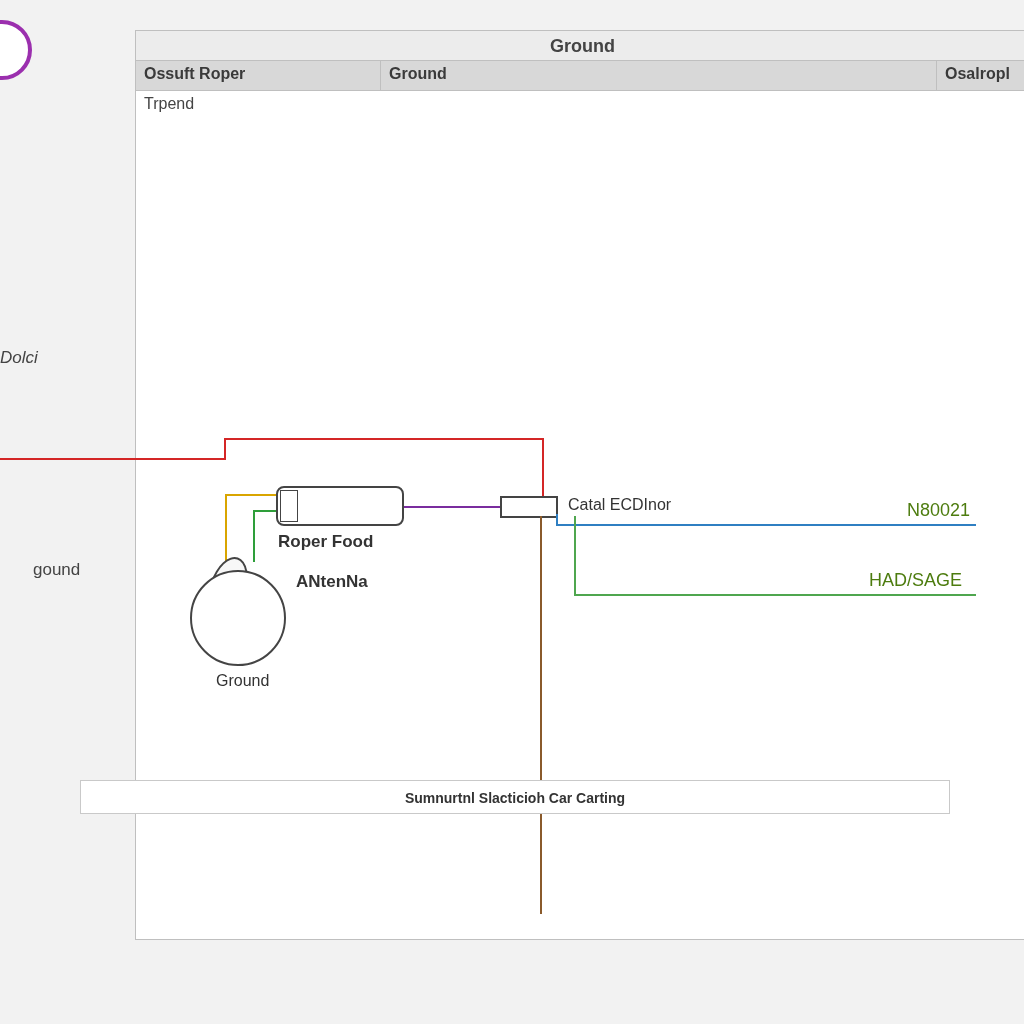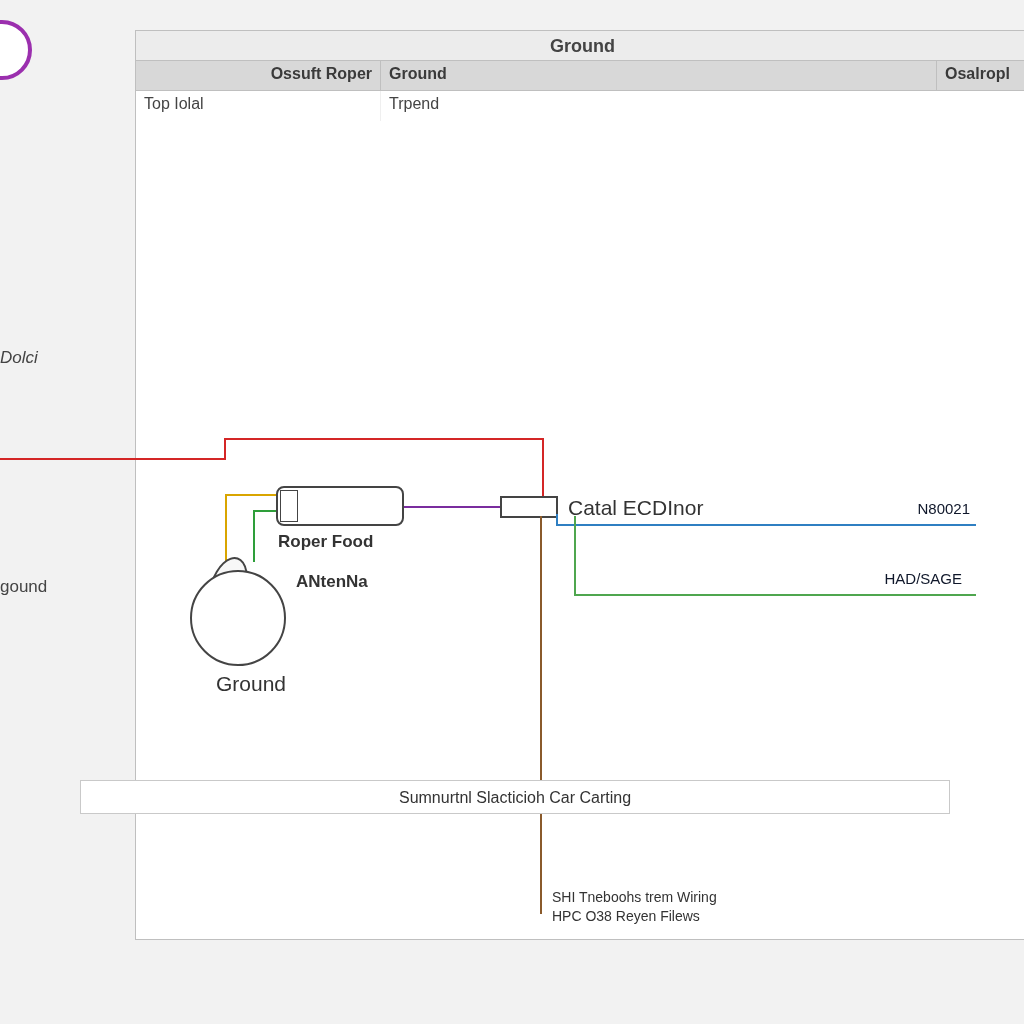--- a/index.html
+++ b/index.html
@@ -17,21 +17,21 @@
     position: absolute; left: 135px; top: 30px; width: 895px; height: 910px;
     background: #fff; border: 1px solid #bfbfbf;
   }
   .panel-title {
     height: 30px; line-height: 30px; text-align: center; font-weight: 700;
     font-size: 18px; color: #444; border-bottom: 1px solid #bfbfbf; background:#ececec;
   }
   .col-headers { display: flex; height: 30px; background: #d8d8d8; border-bottom: 1px solid #bfbfbf; }
   .col-h { border-right: 1px solid #bfbfbf; padding: 4px 8px; font-weight: 700; font-size: 16px; color: #3a3a3a; }
   .col-h:last-child { border-right: none; }
-  .col-h.c1 { width: 245px; text-align: right; }
+  .col-h.c1 { width: 245px; }
   .col-h.c2 { flex: 1; }
   .col-h.c3 { width: 92px; }
   .row1 { display: flex; height: 30px; }
   .cell { border-right: 1px solid #efefef; padding: 4px 8px; font-size: 16px; color: #444; }
   .cell:last-child{border-right:none}
   .cell.c1 { width:245px; }
   .cell.c2 { flex:1; }
   .cell.c3 { width:92px; }
 
   
@@ -48,66 +48,65 @@
   .wire.purple { background:#7a2d9e; height:2px; }
   .wire.blue   { background:#2f7fc2; height:2px; }
   .wire.bluev  { background:#2f7fc2; width:2px; }
   .wire.brownv { background:#8a5a2b; width:2px; }
   .wire.green2 { background:#4fa64f; height:2px; }
   .wire.green2v{ background:#4fa64f; width:2px; }
 
   .component {
     position:absolute; background:#fff; border:2px solid #444;
   }
-  .label { position:absolute; font-size:21px; color:#333; }
+  .label { position:absolute; font-size:16px; color:#333; }
   .label.bold { font-weight:700; font-size:17px; }
 
   .antenna-body {
     position:absolute; width:96px; height:96px; border:2px solid #444; border-radius:50% 50% 50% 50%;
     background:#fff;
   }
   .antenna-ear {
     position:absolute; width:36px; height:64px; border:2px solid #444; border-radius:50%;
     transform: rotate(18deg); background:#f7f7f7;
   }
 
   
   .bottom-tab {
     position:absolute; left:80px; bottom:6px; width:870px; height:34px;
     background:#fff; border:1px solid #c9c9c9; text-align:center; line-height:34px;
-    font-size:16px; color:#333;
+    font-size:14px; color:#333;font-weight:bold;
   }
 
-  .conn-label { position:absolute; font-size:15px; color:#0f172a; text-align:right; }
+  .conn-label { position:absolute; font-size:18px; color:#4d7c0f; text-align:right; }
   .wire-label-box {
     position:absolute; font-size:14px; color:#333; line-height:1.35;
   }
 </style>
 </head>
 <body>
 
 <div class="page">
 
   <div class="corner-circle"></div>
 
   <div class="main-panel">
     <div class="panel-title">Ground</div>
     <div class="col-headers">
       <div class="col-h c1">Ossuft Roper</div>
       <div class="col-h c2">Ground</div>
       <div class="col-h c3">Osalropl</div>
     </div>
     <div class="row1">
-      <div class="cell c1">Top Iolal</div>
       <div class="cell c3">Trpend</div>
     </div>
   </div>
 
   <div class="side-text" style="top:348px;font-style:italic;">Dolci</div>
-  <div class="side-text" style="top:577px;">gound</div>
+  <div class="side-text" style="top:560px;margin-left:33px;">gound</div>
 
   <div class="wire red" style="left:0; top:458px; width:224px;"></div>
   <div class="wire redv" style="left:224px; top:438px; height:22px;"></div>
   <div class="wire red" style="left:224px; top:438px; width:318px;"></div>
   <div class="wire redv" style="left:542px; top:438px; height:62px;"></div>
 
   <div class="wire yellow" style="left:225px; top:494px; height:68px;"></div>
   <div class="wire yellowh" style="left:225px; top:494px; width:52px;"></div>
 
   <div class="wire greenv" style="left:253px; top:510px; height:52px;"></div>
@@ -131,20 +130,16 @@
   <div class="wire green2" style="left:574px; top:594px; width:402px;"></div>
   <div class="conn-label" style="left:832px; top:570px; width:130px;">HAD/SAGE</div>
 
   <div class="wire brownv" style="left:540px; top:516px; height:398px;"></div>
 
   <div class="antenna-ear" style="left:210px; top:556px;"></div>
   <div class="antenna-body" style="left:190px; top:570px;"></div>
   <div class="label bold" style="left:296px; top:572px;">ANtenNa</div>
   <div class="label" style="left:216px; top:672px;">Ground</div>
 
-  <div class="wire-label-box" style="left:552px; top:888px;">
-    <div>SHI Tneboohs trem Wiring</div>
-    <div>HPC O38 Reyen Filews</div>
-  </div>
 
   <div class="bottom-tab">Sumnurtnl Slacticioh Car Carting</div>
 
 </div>
 
 </body></html>

